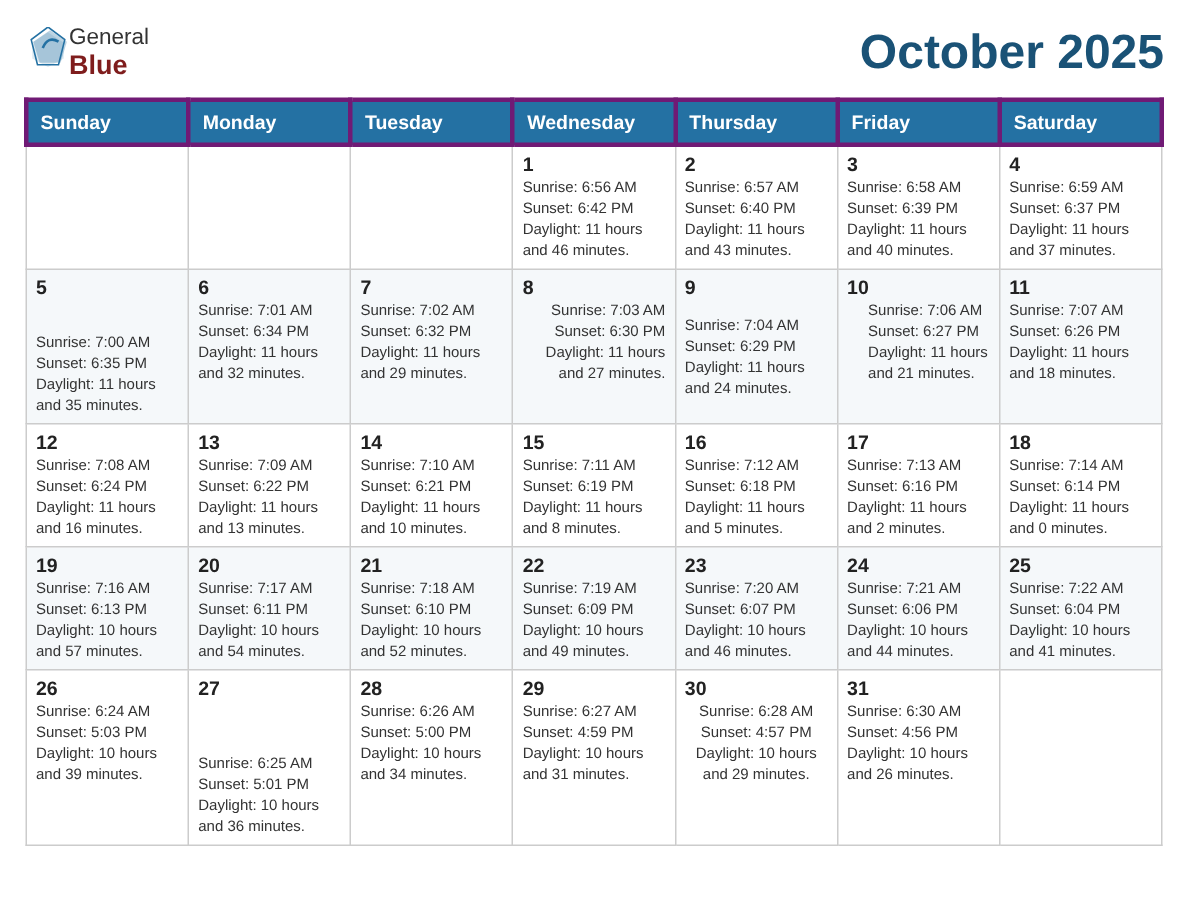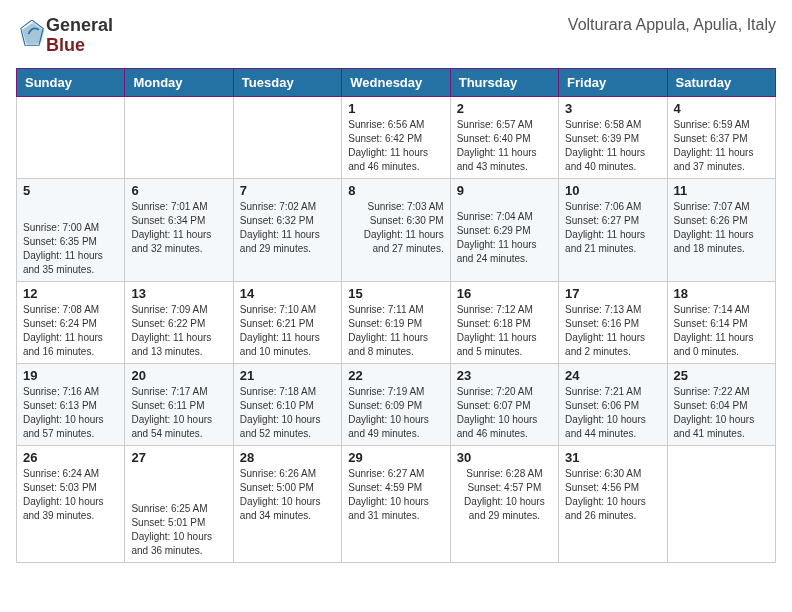--- a/index.html
+++ b/index.html
@@ -14,22 +14,22 @@
       display: flex;
       justify-content: space-between;
       align-items: flex-start;
       margin-bottom: 12px;
     }
     .logo {
       display: flex;
       align-items: center;
     }
     .logo-text-general {
-      font-size: 18px;
-      font-weight: bold;
+      font-size: 15px;
+      font-weight: normal;
       color: #333;
     }
     .logo-text-blue {
       font-size: 18px;
       font-weight: bold;
       color: #7f1d1d;
     }
     .logo-icon {
       width: 28px;
       height: 28px;
@@ -51,21 +51,21 @@
       width: 100%;
       border-collapse: collapse;
       border: 1px solid #ccc;
     }
     .calendar th {
       background-color: #2471a3;
       color: #fff;
       text-align: left;
       padding: 6px 8px;
       font-size: 13px;
-      border: 1px solid #701a75;
+      border: 3px solid #701a75;
     }
     .calendar td {
       vertical-align: top;
       border: 1px solid #ccc;
       padding: 4px 6px;
       width: 108px;
       min-height: 80px;
       font-size: 11px;
       color: #333;
       background: #fff;
@@ -105,21 +105,21 @@
       </svg>
     </div>
     <div>
       <div style="line-height:1.1">
         <span class="logo-text-general">General</span><br>
         <span class="logo-text-blue">Blue</span>
       </div>
     </div>
   </div>
   <div class="title-area">
-    <div class="location-subtitle">Volturara Appula, Apulia, Italy</div>
+    <div class="month-title">October 2025</div>
   </div>
 </div>
 
 <table class="calendar">
   <thead>
     <tr>
     <th>Sunday</th>
         <th>Monday</th>
         <th>Tuesday</th>
         <th>Wednesday</th>
@@ -184,21 +184,21 @@
 Daylight: 11 hours and 27 minutes.</div>
         </td>
         <td>
           <div class="day-number">9</div>
           <div class="day-info" style="white-space: pre-line; margin-top: 12px;">Sunrise: 7:04 AM
 Sunset: 6:29 PM
 Daylight: 11 hours and 24 minutes.</div>
         </td>
         <td>
           <div class="day-number">10</div>
-          <div class="day-info" style="white-space: pre-line;">Sunrise: 7:06 AM
+          <div class="day-info" style="white-space: pre-line; margin-left: 14px;">Sunrise: 7:06 AM
 Sunset: 6:27 PM
 Daylight: 11 hours and 21 minutes.</div>
         </td>
         <td>
           <div class="day-number">11</div>
           <div class="day-info" style="white-space: pre-line;">Sunrise: 7:07 AM
 Sunset: 6:26 PM
 Daylight: 11 hours and 18 minutes.</div>
         </td>
       </tr>

